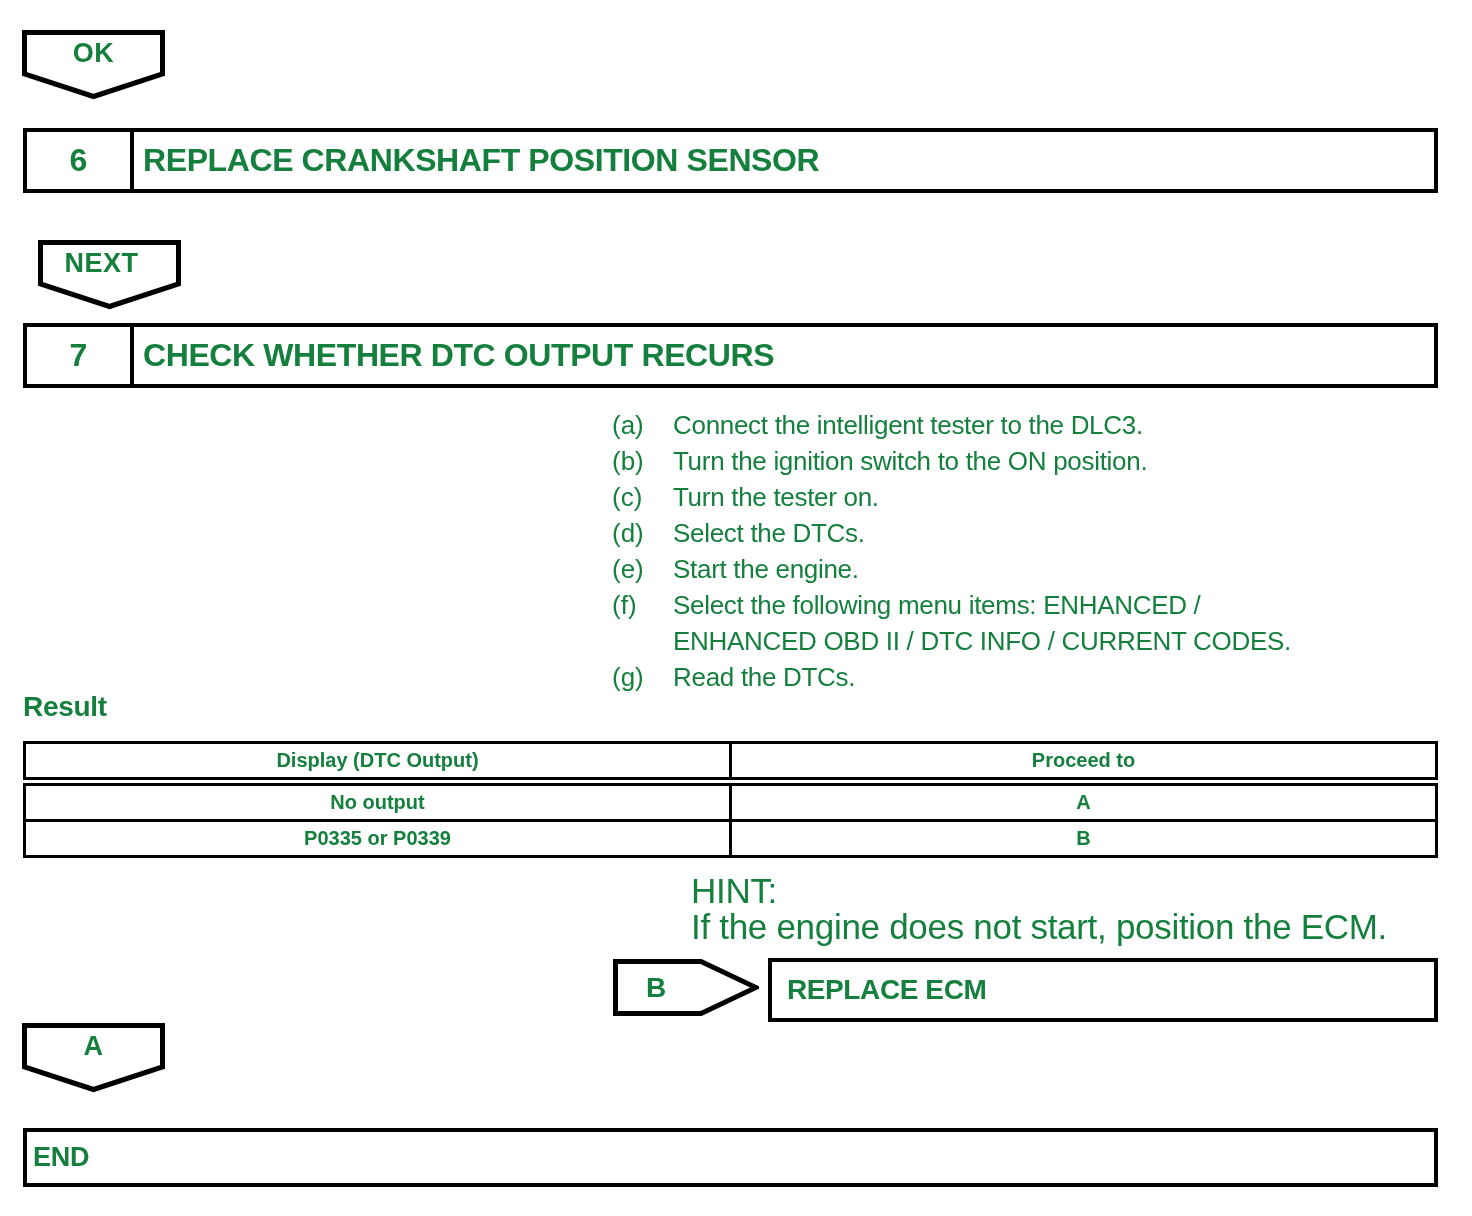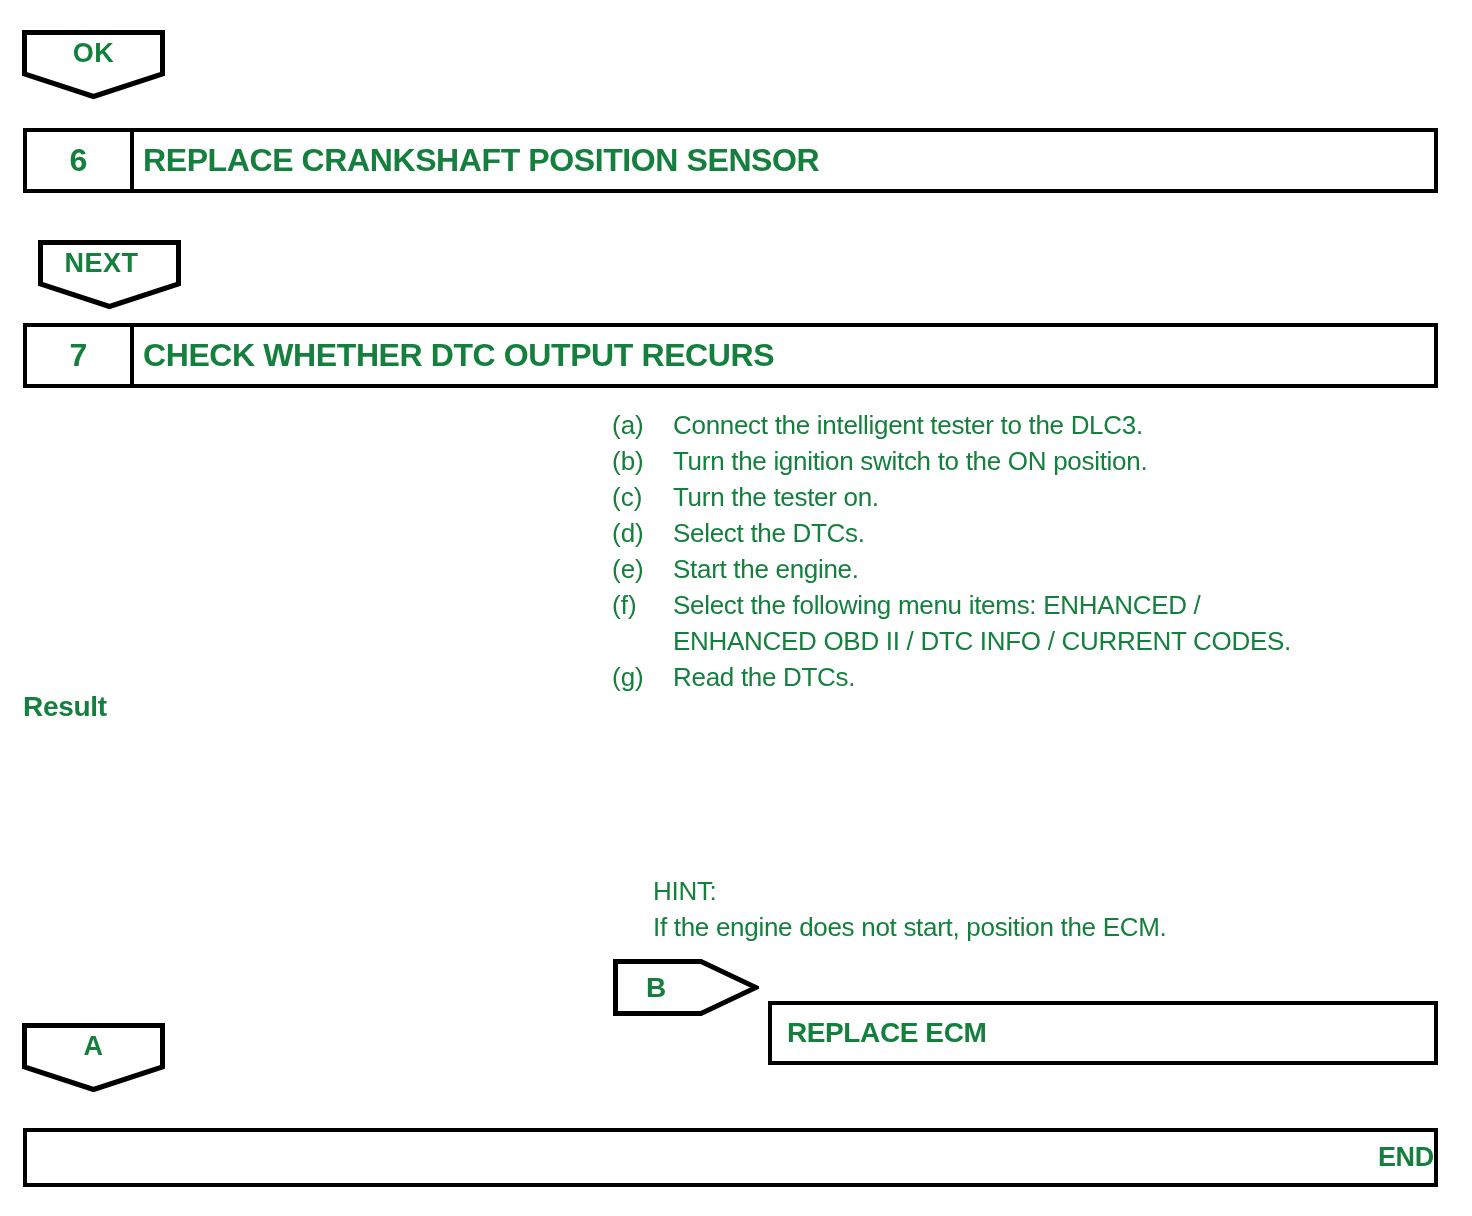--- a/index.html
+++ b/index.html
@@ -57,43 +57,43 @@
   }
   .result-table th, .result-table td {
     border:3px solid #000;
     text-align:center; vertical-align:middle;
     font-weight:bold; font-size:20px;
     height:33px; padding:0 6px;
   }
   .result-table th { border-bottom:9px double #000; }
   .result-table .col-display { width:50%; }
 
-  .hint { position:absolute; left:653px; top:873px; font-size:26px; line-height:36px; letter-spacing:-0.3px; }
+  .hint { position:absolute; left:691px; top:873px; font-size:35px; line-height:36px; letter-spacing:-0.3px; }
 
   
   .arrow-connector { position:absolute; left:613px; top:959px; width:146px; height:57px; }
   .arrow-connector svg { display:block; }
   .arrow-connector .clabel {
     position:absolute; left:0; top:0; width:86px; height:57px;
     display:flex; align-items:center; justify-content:center;
     font-weight:bold; font-size:28px;
   }
 
   .action-box {
     position:absolute; left:768px; top:958px; width:670px; height:64px;
     border:4px solid #000; box-sizing:border-box; background:#fff;
     display:flex; align-items:center; padding-left:15px;
-    font-weight:bold; font-size:28px; letter-spacing:-0.4px;margin-top:43px;
+    font-weight:bold; font-size:28px; letter-spacing:-0.4px;
   }
 
   .end-box {
     position:absolute; left:23px; top:1128px; width:1415px; height:59px;
     border:4px solid #000; box-sizing:border-box; background:#fff;
     display:flex; align-items:center; padding-left:6px;
-    font-weight:bold; font-size:27px; letter-spacing:-0.3px;justify-content:flex-end;
+    font-weight:bold; font-size:27px; letter-spacing:-0.3px;
   }
 </style>
 </head>
 <body>
 
 <div class="page">
 
   <div class="connector" style="left:22px; top:30px;">
     <svg width="143" height="70" viewBox="0 0 143 70">
       <polygon points="2.5,2.5 140.5,2.5 140.5,44 71.5,66.5 2.5,44" fill="#ffffff" stroke="#000000" stroke-width="5" stroke-linejoin="miter"></polygon>
@@ -145,20 +145,38 @@
 ENHANCED OBD II / DTC INFO / CURRENT CODES.</span>
     </div>
     <div class="proc-item">
       <span class="lbl">(g)</span>
       <span class="txt">Read the DTCs.</span>
     </div>
   </div>
 
   <div class="result-heading">Result</div>
 
+  <table class="result-table">
+    <thead>
+      <tr>
+        <th class="col-display">Display (DTC Output)</th>
+        <th>Proceed to</th>
+      </tr>
+    </thead>
+    <tbody>
+      <tr>
+        <td>No output</td>
+        <td>A</td>
+      </tr>
+      <tr>
+        <td>P0335 or P0339</td>
+        <td>B</td>
+      </tr>
+    </tbody>
+  </table>
 
   <div class="hint">
     <div>HINT:</div>
     <div>If the engine does not start, position the ECM.</div>
   </div>
 
   <div class="arrow-connector">
     <svg width="146" height="57" viewBox="0 0 146 57">
       <polygon points="2.5,2.5 88,2.5 143,28.5 88,54.5 2.5,54.5" fill="#ffffff" stroke="#000000" stroke-width="5" stroke-linejoin="miter"></polygon>
     </svg>

